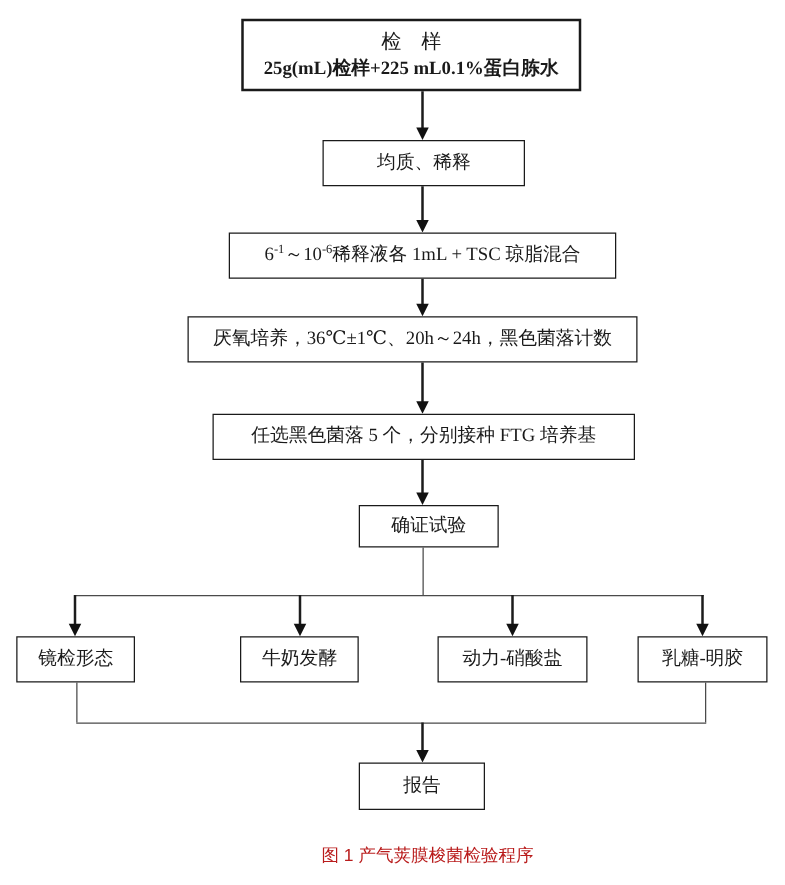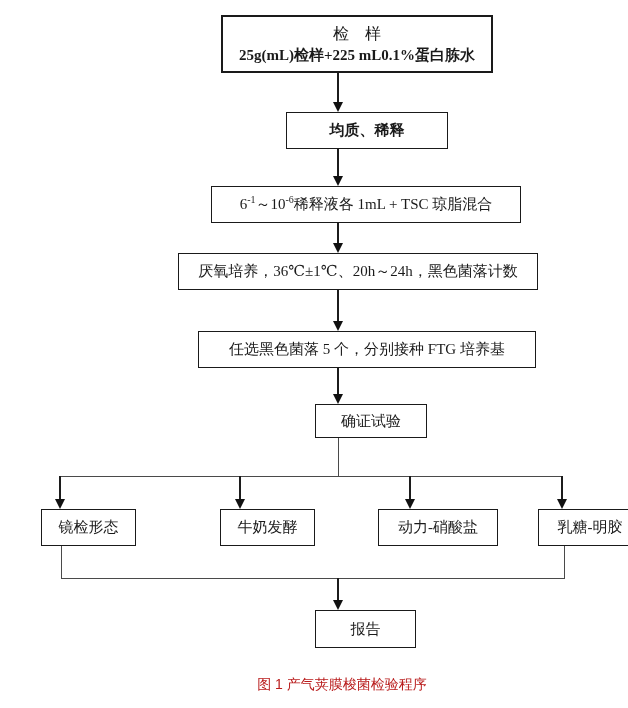--- a/index.html
+++ b/index.html
@@ -21,21 +21,20 @@
     background: #ffffff;
     display: flex;
     flex-direction: column;
     align-items: center;
     justify-content: center;
     text-align: center;
     font-size: 15px;
     line-height: 1.35;
     padding: 1px 3px;
     white-space: nowrap;
-    margin-left: 28px;
   }
   .box--thick { border-width: 2px; }
   .box-title { font-size: 16px; }
   .box-detail { font-size: 15px; font-weight: bold; }
   .box sup { font-size: 10px; vertical-align: super; line-height: 0; }
   .arrow {
     position: absolute;
     width: 12px;
     display: flex;
     flex-direction: column;
@@ -69,21 +68,21 @@
   <div class="box box--thick" style="left:193px; top:15px; width:272px; height:58px;">
     <div class="box-title">检　样</div>
     <div class="box-detail">25g(mL)检样+225 mL0.1%蛋白胨水</div>
   </div>
 
   <div class="arrow" style="left:332px; top:73px; height:39px;">
     <div class="arrow-stem"></div>
     <div class="arrow-head"></div>
   </div>
 
-  <div class="box" style="left:258px; top:112px; width:162px; height:37px;font-weight:bold;">
+  <div class="box" style="left:258px; top:112px; width:162px; height:37px;">
     <span>均质、稀释</span>
   </div>
 
   <div class="arrow" style="left:332px; top:149px; height:37px;">
     <div class="arrow-stem"></div>
     <div class="arrow-head"></div>
   </div>
 
   <div class="box" style="left:183px; top:186px; width:310px; height:37px;">
     <span><span>6</span><sup>-1</sup><span>～10</span><sup>-6</sup><span>稀释液各 1mL + TSC 琼脂混合</span></span>

